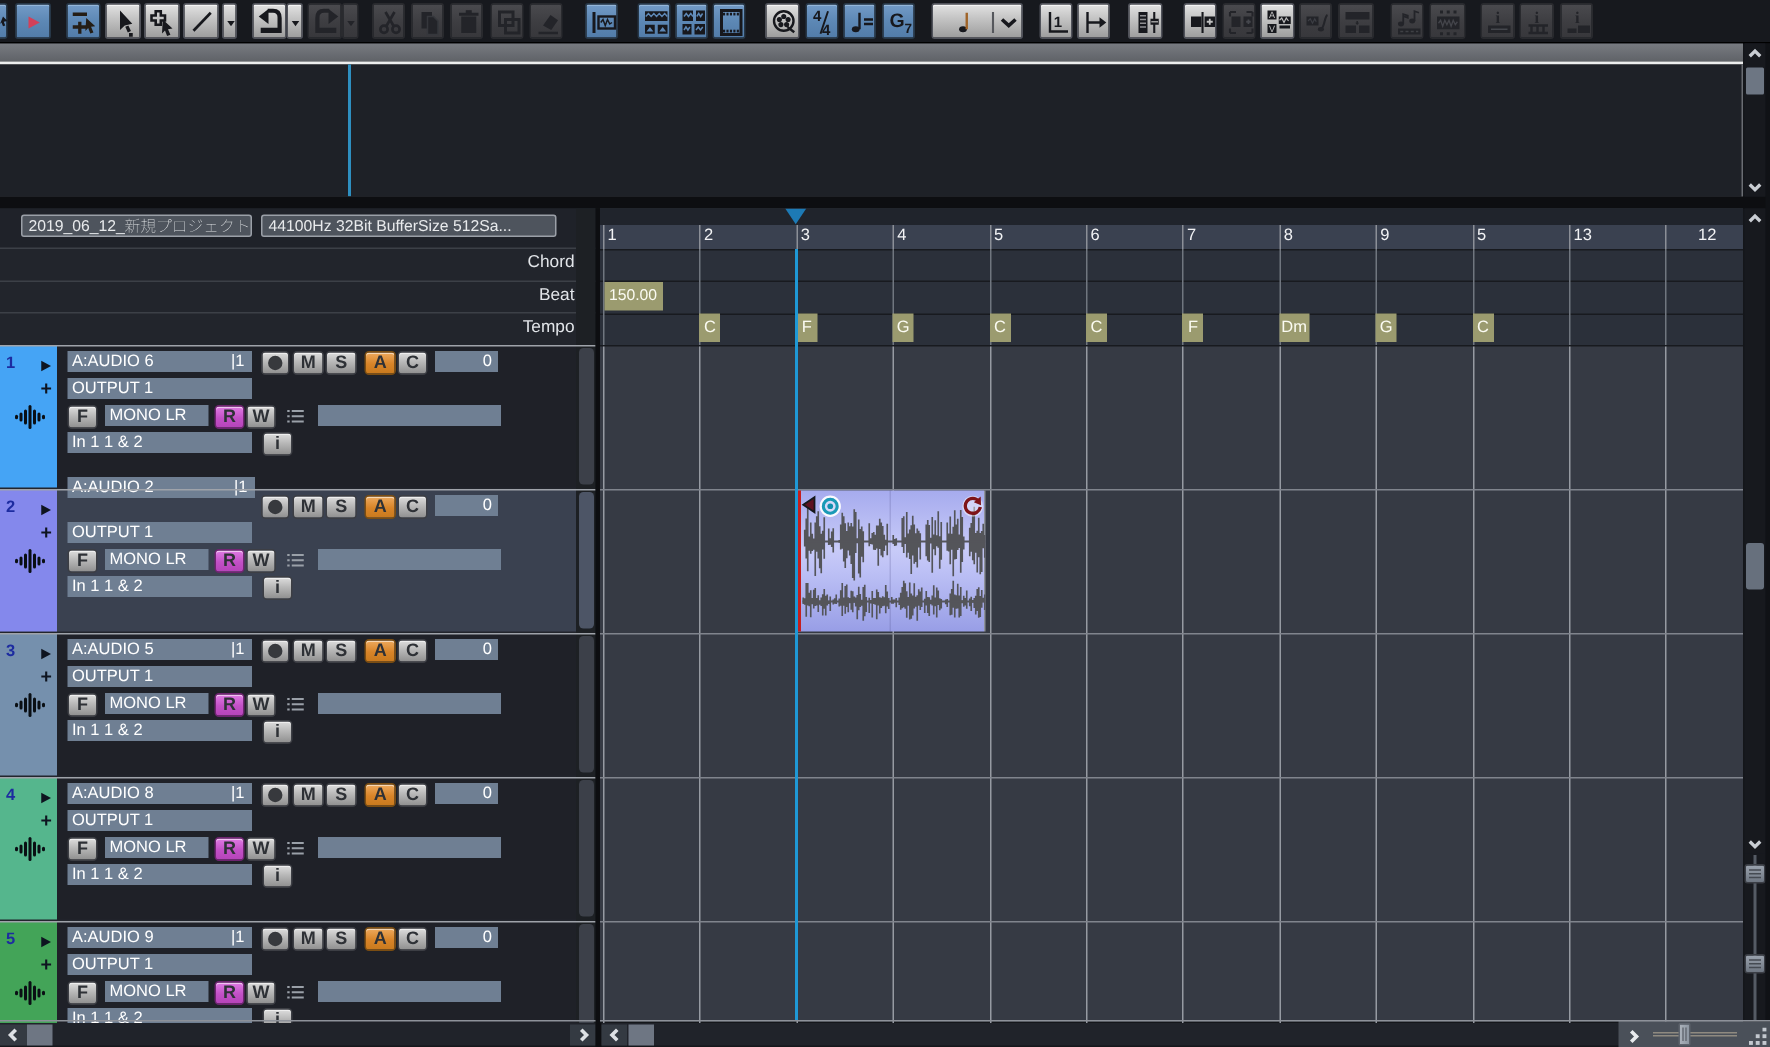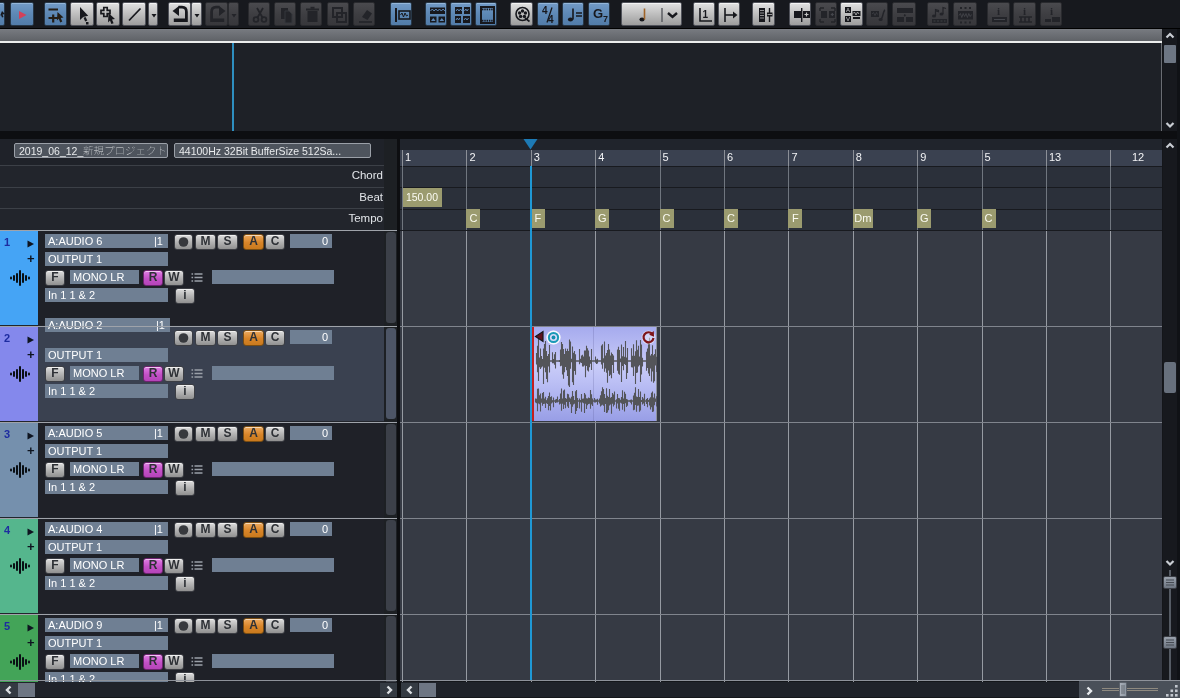--- a/index.html
+++ b/index.html
@@ -518,21 +518,21 @@
     <svg width="20" height="17">
       <rect x="0" y="6.5" width="2" height="3" rx="1" fill="#0a0f14"></rect>
       <rect x="3" y="5.0" width="2" height="6" rx="1" fill="#0a0f14"></rect>
       <rect x="6" y="3.0" width="2" height="10" rx="1" fill="#0a0f14"></rect>
       <rect x="9" y="0.0" width="2" height="16" rx="1" fill="#0a0f14"></rect>
       <rect x="12" y="3.0" width="2" height="10" rx="1" fill="#0a0f14"></rect>
       <rect x="15" y="5.0" width="2" height="6" rx="1" fill="#0a0f14"></rect>
       <rect x="18" y="6.5" width="2" height="3" rx="1" fill="#0a0f14"></rect>
     </svg>
   </div>
-<div class="fld" style="left:45px;top:522px;width:123px;height:14px"><span style="margin-left:3px">A:AUDIO 4</span><span style="position:absolute;right:5px">|1</span></div>
+<div class="fld" style="left:45px;top:522px;width:123px;height:14px"><span style="margin-left:3px">A:AUDIO 8</span><span style="position:absolute;right:5px">|1</span></div>
 <div class="sb" style="left:174px;top:522px;width:19px">
     <svg width="17" height="14">
       <circle cx="8.5" cy="7" r="4.8" fill="#37393d"></circle>
     </svg>
   </div>
 <div class="sb" style="left:195px;top:522px;width:21px">M</div>
 <div class="sb" style="left:217px;top:522px;width:21px">S</div>
 <div class="sb" style="left:243px;top:522px;width:21px;background:linear-gradient(180deg,#eeaa5e,#d88428 55%,#c97a1e);border-color:#7a4d12">A</div>
 <div class="sb" style="left:265px;top:522px;width:20px">C</div>
 <div class="fld" style="left:290px;top:522px;width:42px;height:14px;text-align:right"><span style="margin-right:4px">0</span></div>

